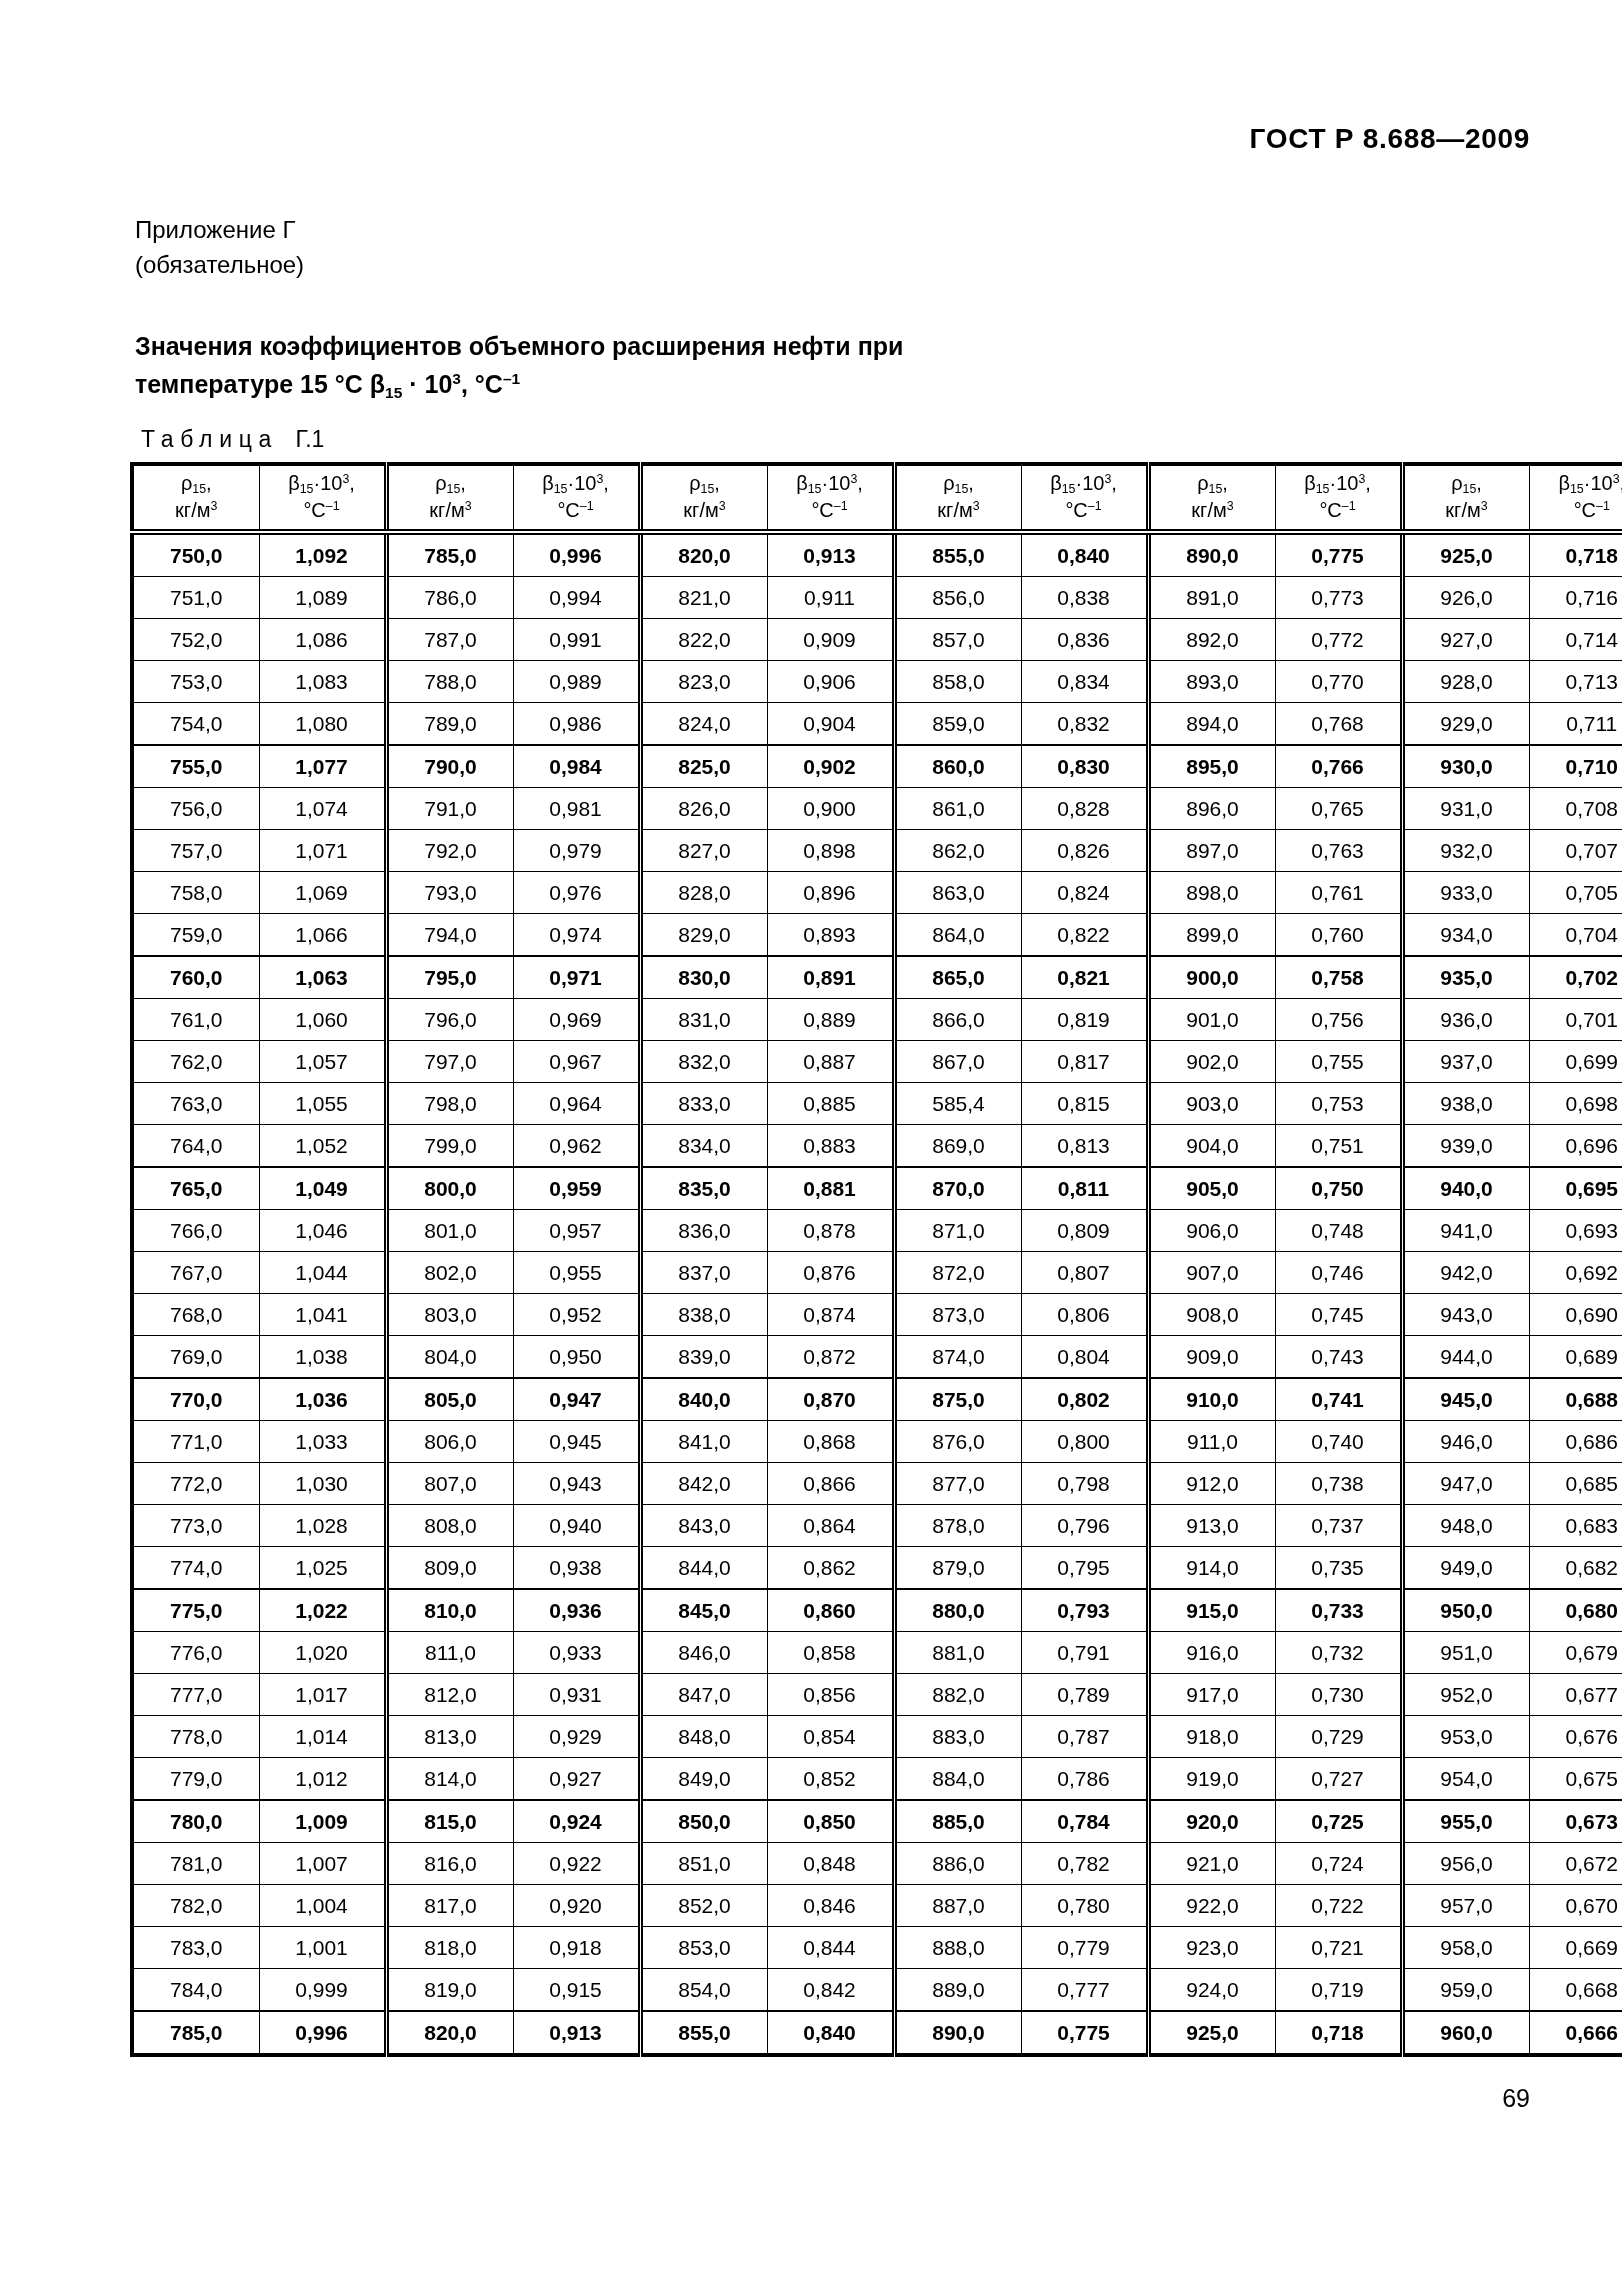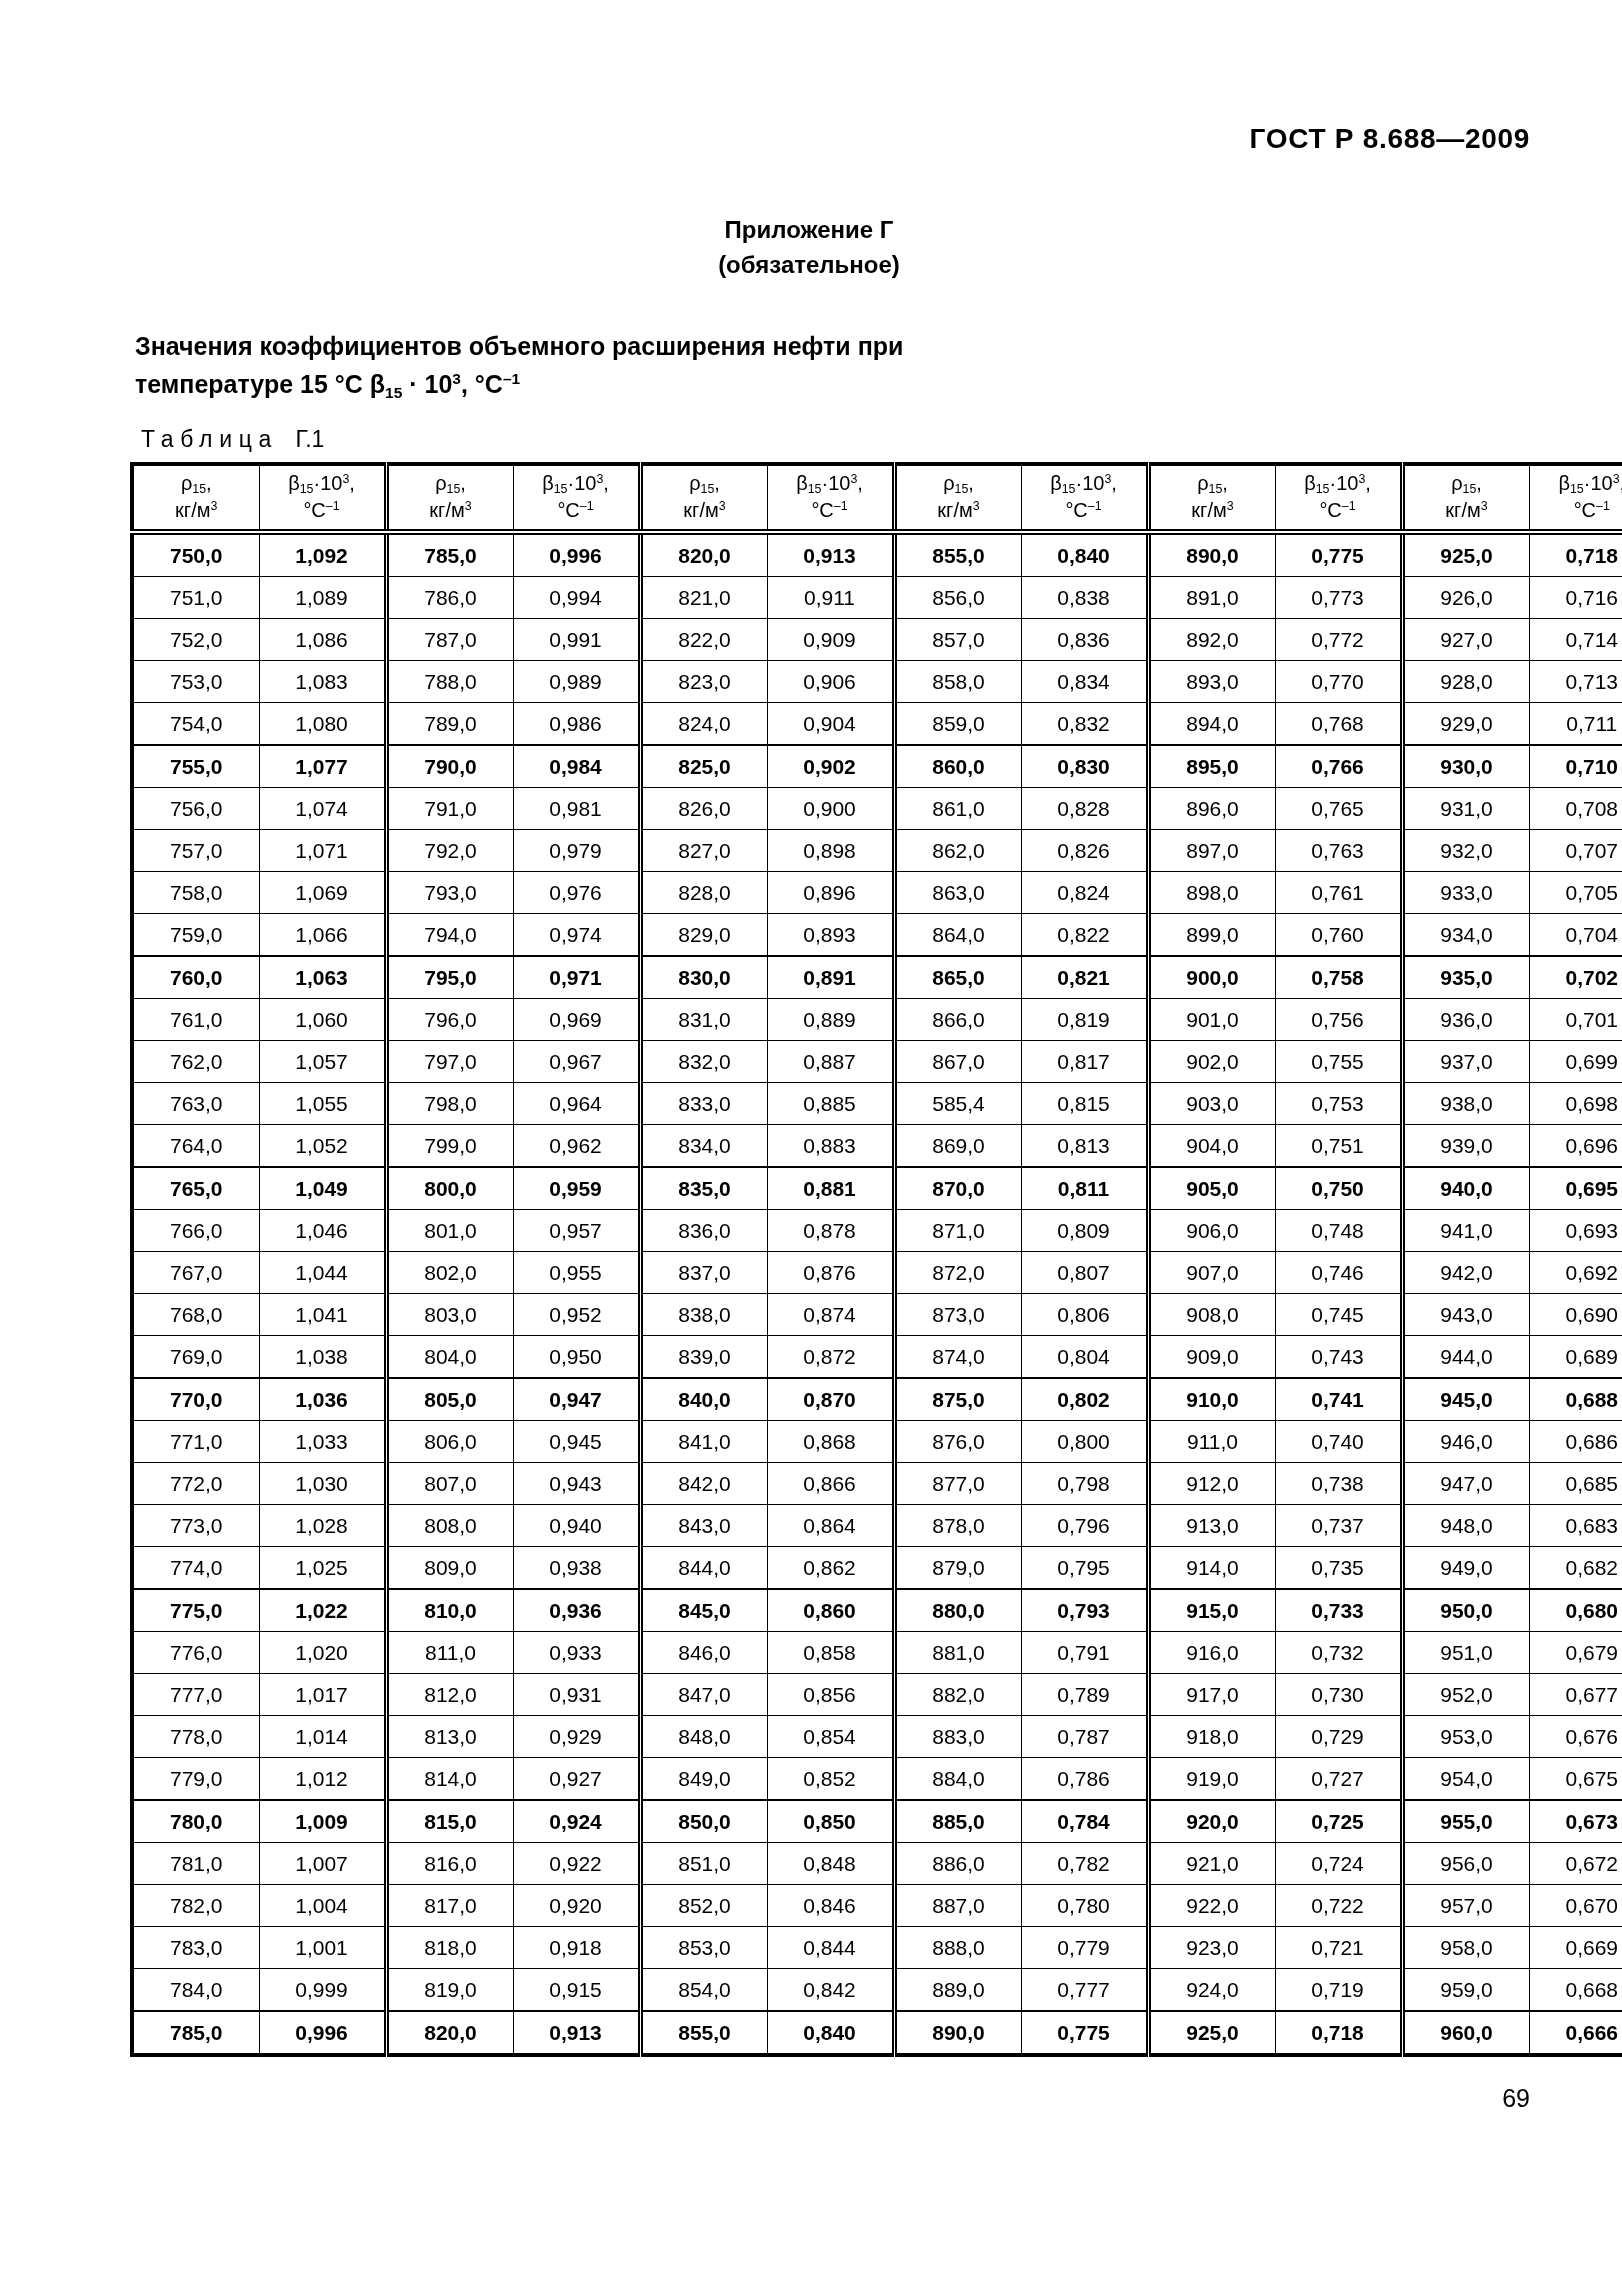--- a/index.html
+++ b/index.html
@@ -6,21 +6,21 @@
   .page {
     position:relative; width:1623px; height:2295px; background:#ffffff;
     font-family:"Liberation Sans", sans-serif; color:#000; overflow:hidden;padding-left:45px;
   }
   .doc-ref {
     position:absolute; top:123px; right:138px;
     font-size:28px; font-weight:bold; letter-spacing:0.7px;
   }
   .appendix {
     position:absolute; top:212px; left:135px; width:1348px;
-    text-align:center; font-size:24px; font-weight:bold; line-height:35px;
+    font-size:24px; font-weight:normal; line-height:35px;
   }
   .main-title {
     position:absolute; top:327px; left:135px; width:1348px;
     text-align:left; font-size:25px; font-weight:bold; line-height:38px;
   }
   .table-label {
     position:absolute; top:426px; left:141px; font-size:23px;
   }
   .table-label .spaced { letter-spacing:6.7px; margin-right:17.4px;margin-top:19px; }
   sub { font-size:62%; vertical-align:baseline; position:relative; top:0.30em; }

